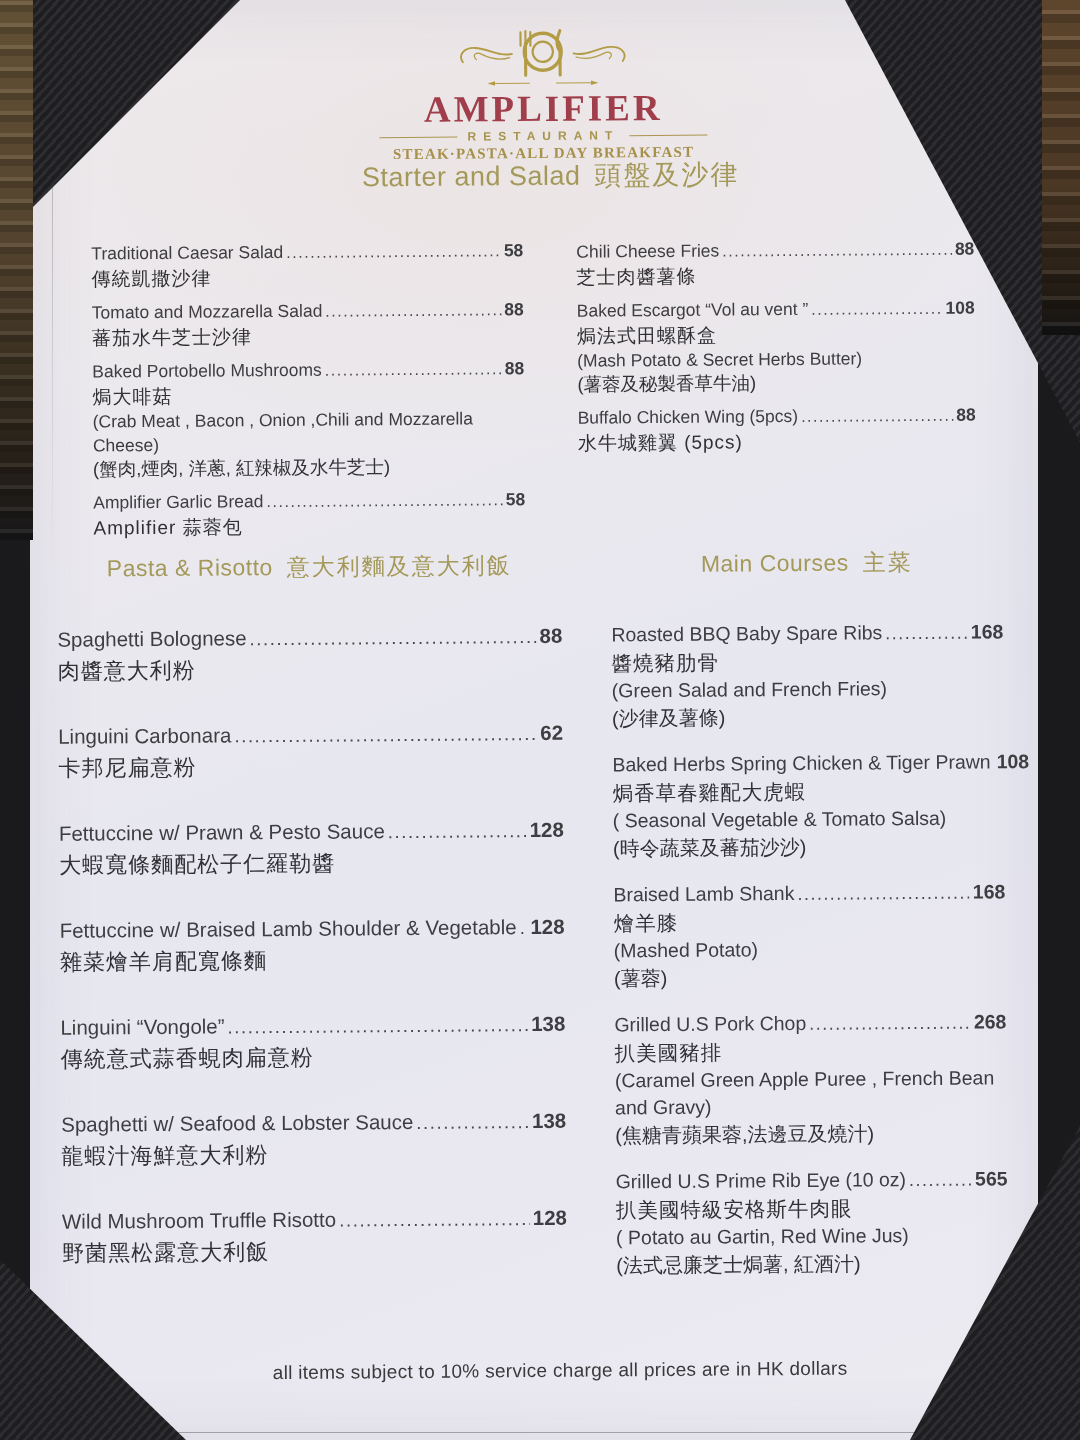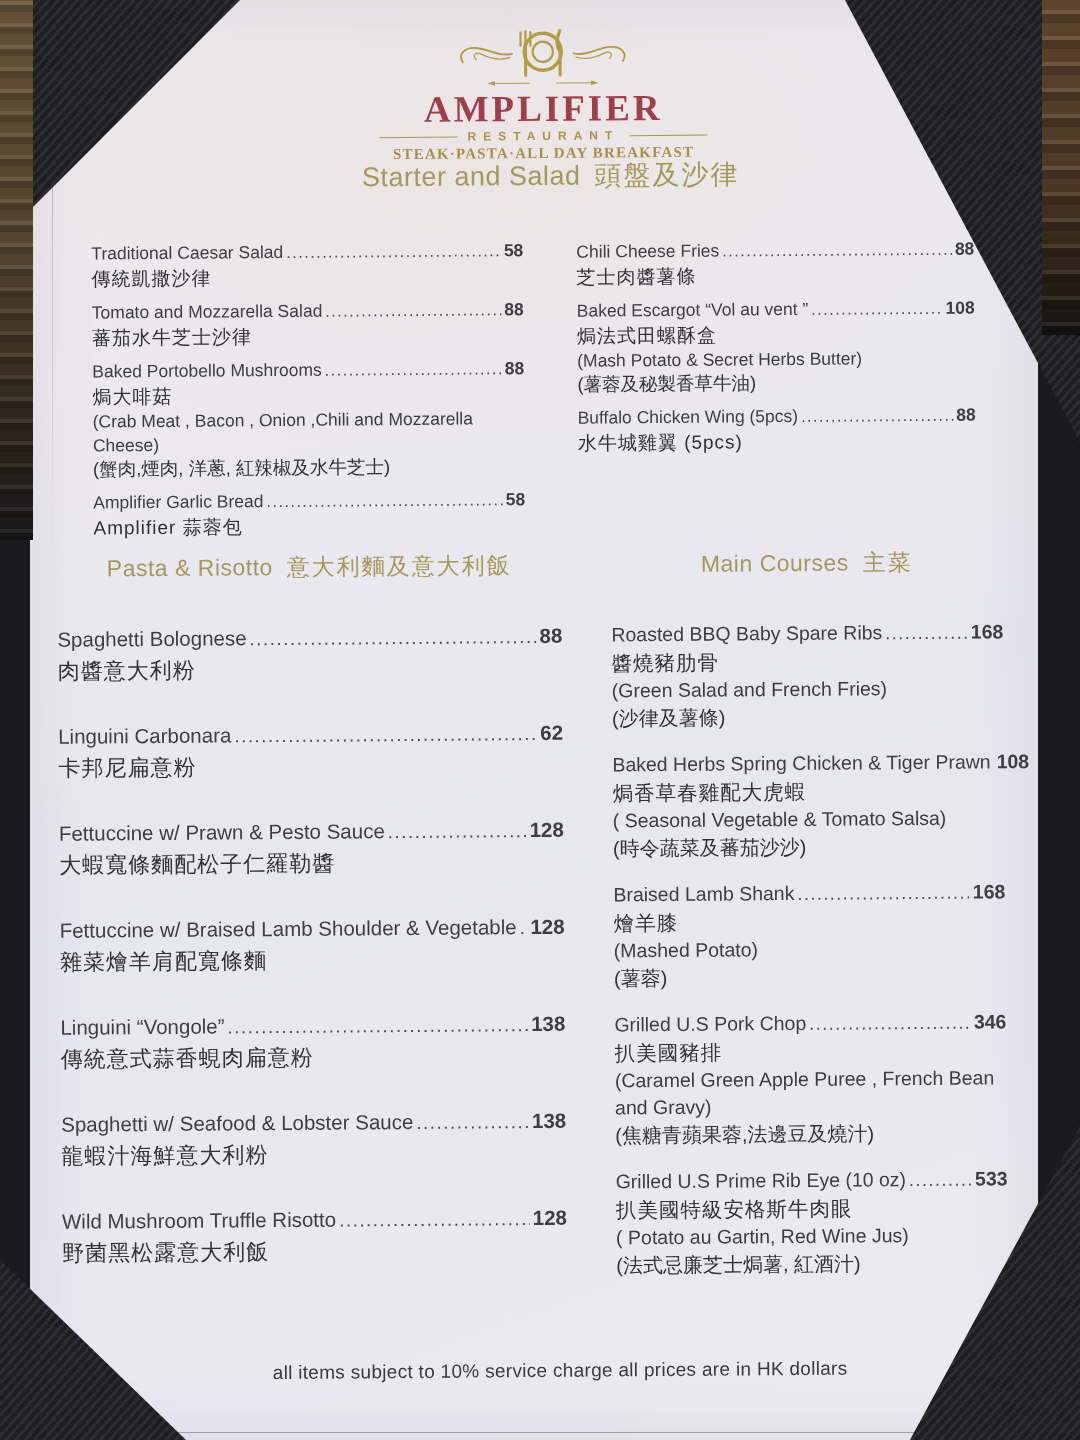--- a/index.html
+++ b/index.html
@@ -328,32 +328,32 @@
     </div>
     <div class="zh">燴羊膝</div>
     <div class="note en">(Mashed Potato)</div>
     <div class="note zh2">(薯蓉)</div>
   </div>
 
   <div class="menu-item">
     <div class="row">
       <span class="nm">Grilled U.S Pork Chop</span>
       <span class="leader">................................................................................................................................................................</span>
-      <span class="pr">346</span>
+      <span class="pr">268</span>
     </div>
     <div class="zh">扒美國豬排</div>
     <div class="note en">(Caramel Green Apple Puree , French Bean and Gravy)</div>
     <div class="note zh2">(焦糖青蘋果蓉,法邊豆及燒汁)</div>
   </div>
 
   <div class="menu-item">
     <div class="row">
       <span class="nm">Grilled U.S Prime Rib Eye (10 oz)</span>
       <span class="leader">................................................................................................................................................................</span>
-      <span class="pr">533</span>
+      <span class="pr">565</span>
     </div>
     <div class="zh">扒美國特級安格斯牛肉眼</div>
     <div class="note en">( Potato au Gartin, Red Wine Jus)</div>
     <div class="note zh2">(法式忌廉芝士焗薯, 紅酒汁)</div>
   </div>
 </div>
 
       <div class="footer">all items subject to 10% service charge all prices are in HK dollars</div>
     </div>
   </div>

